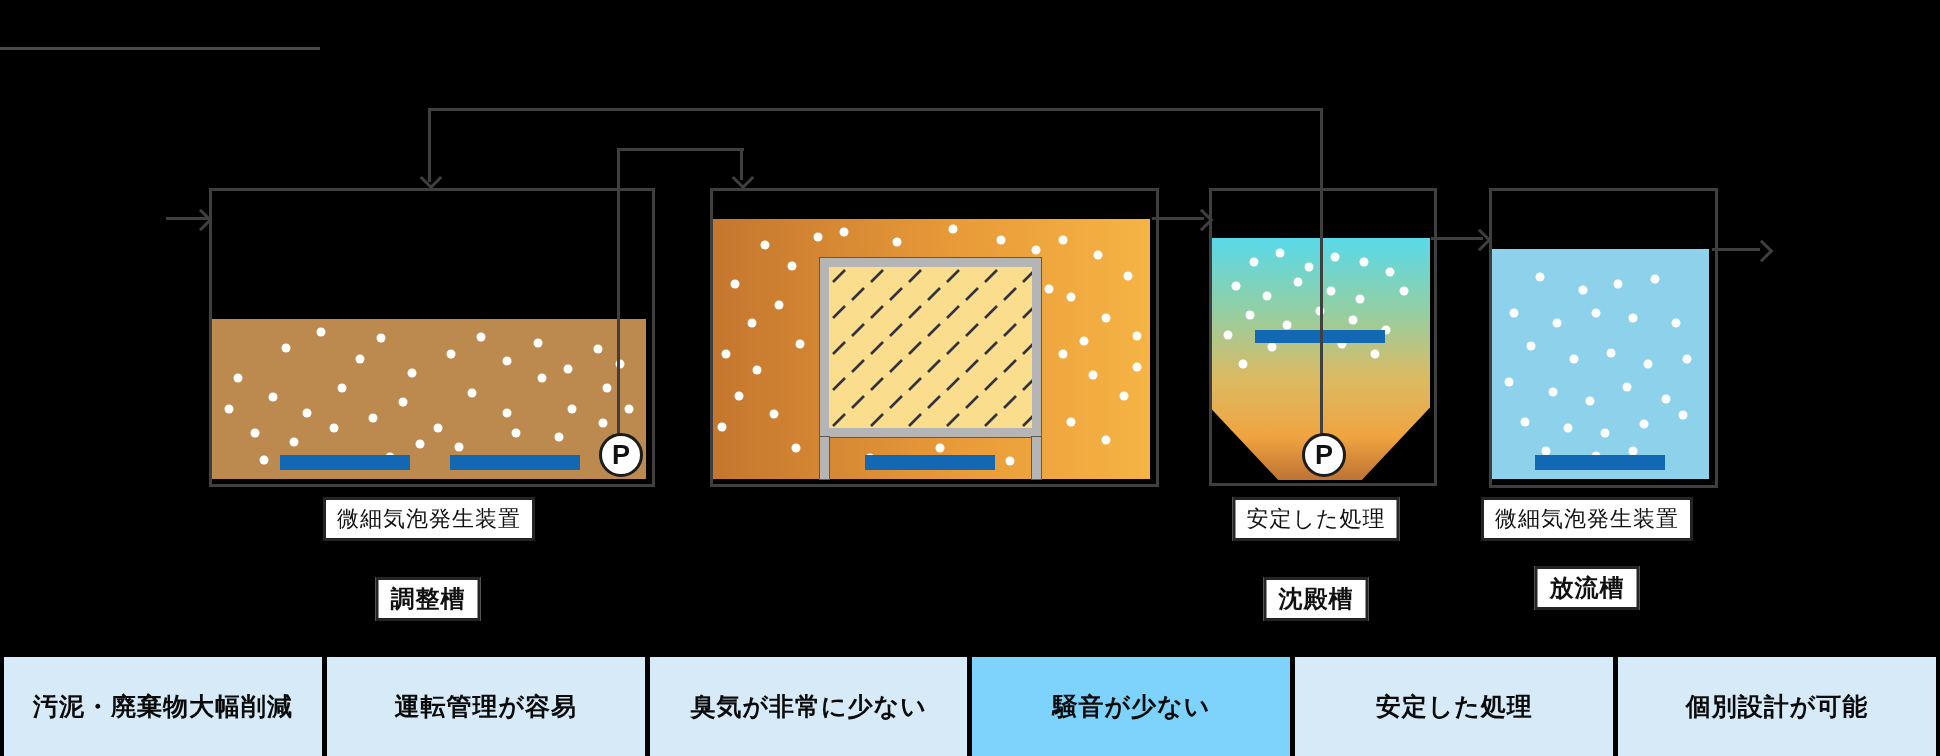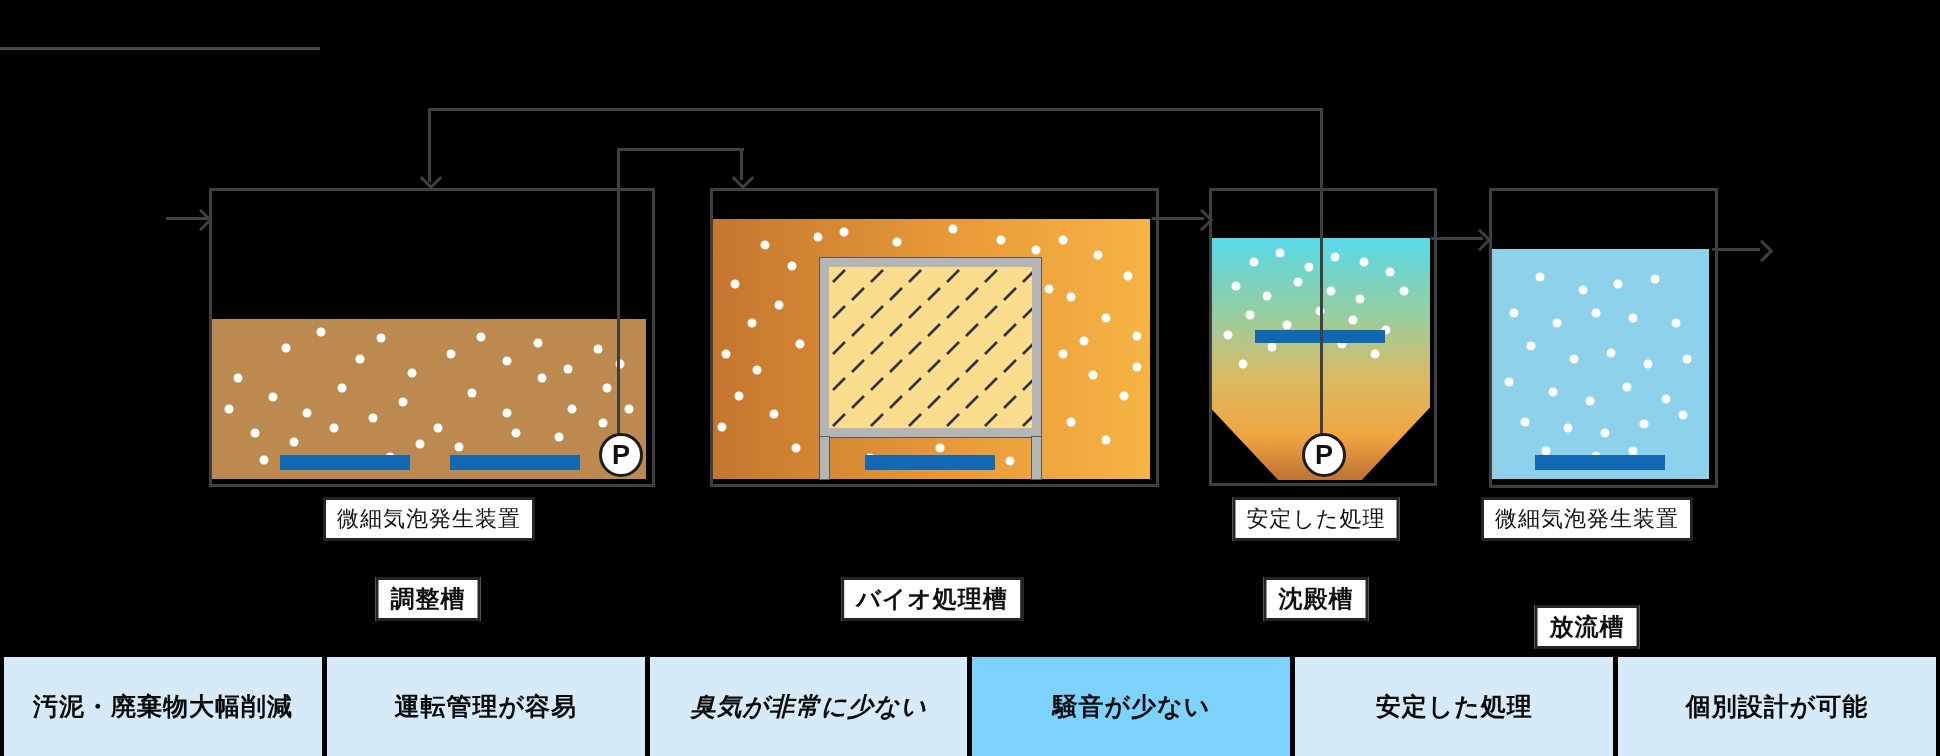--- a/index.html
+++ b/index.html
@@ -223,26 +223,25 @@
   <div class="chev right" style="left:1754px;top:243px;"></div>
 
   <div class="pump" style="left:599px;top:433px;">P</div>
   <div class="pump" style="left:1302px;top:433px;">P</div>
 
   <div class="labelbox devlabel" style="left:429px;top:497px;">微細気泡発生装置</div>
   <div class="labelbox devlabel" style="left:1316px;top:497px;">安定した処理</div>
   <div class="labelbox devlabel" style="left:1587px;top:497px;">微細気泡発生装置</div>
 
   <div class="labelbox namelabel" style="left:428px;top:577px;">調整槽</div>
-  <div class="labelbox namelabel" style="left:932px;top:577px;">バイオ処理槽</div>
   <div class="labelbox namelabel" style="left:1316px;top:577px;">沈殿槽</div>
-  <div class="labelbox namelabel" style="left:1587px;top:605px;">放流槽</div>
+  <div class="labelbox namelabel" style="left:1587px;top:566px;">放流槽</div>
 
   <div class="features">
     <div class="feature-cell" style="background: rgb(214, 234, 248);">汚泥・廃棄物大幅削減</div>
     <div class="feature-cell" style="background: rgb(214, 234, 248);">運転管理が容易</div>
-    <div class="feature-cell" style="background: rgb(214, 234, 248); font-style: italic;">臭気が非常に少ない</div>
+    <div class="feature-cell" style="background: rgb(214, 234, 248);">臭気が非常に少ない</div>
     <div class="feature-cell" style="background: #7dd3fc;">騒音が少ない</div>
     <div class="feature-cell" style="background: rgb(214, 234, 248);">安定した処理</div>
     <div class="feature-cell" style="background: rgb(214, 234, 248);">個別設計が可能</div>
   </div>
 
 </div>
 
 </body></html>

